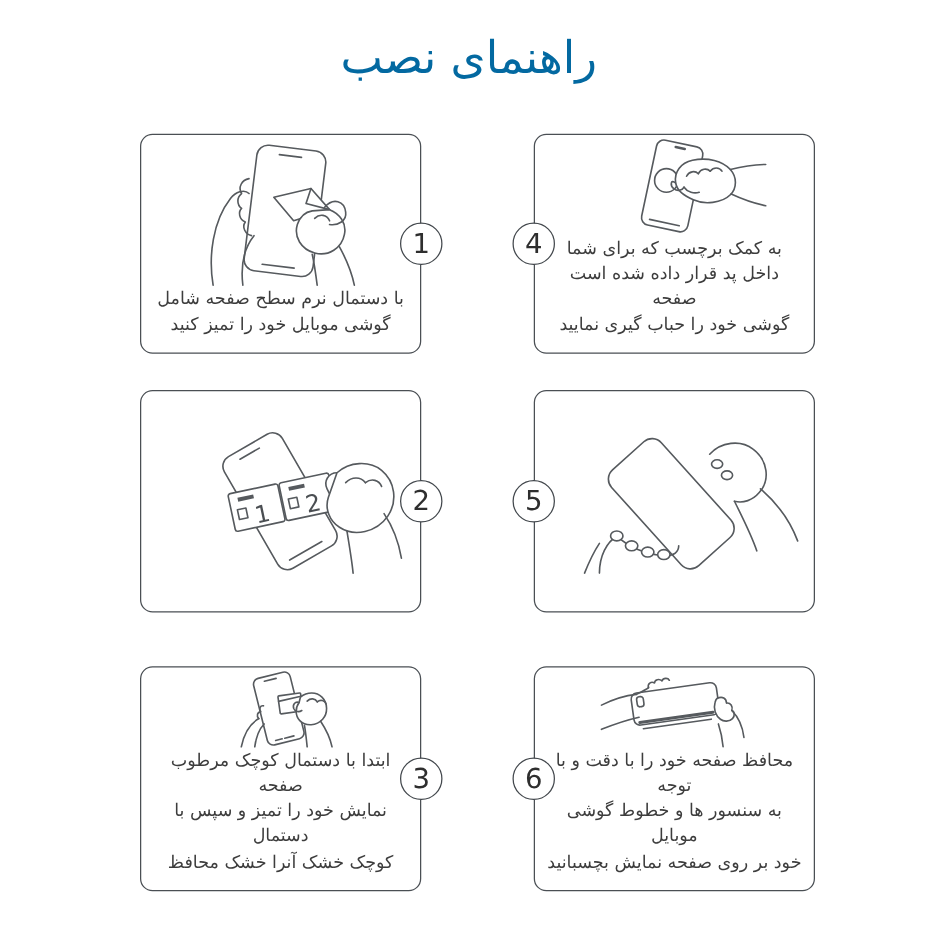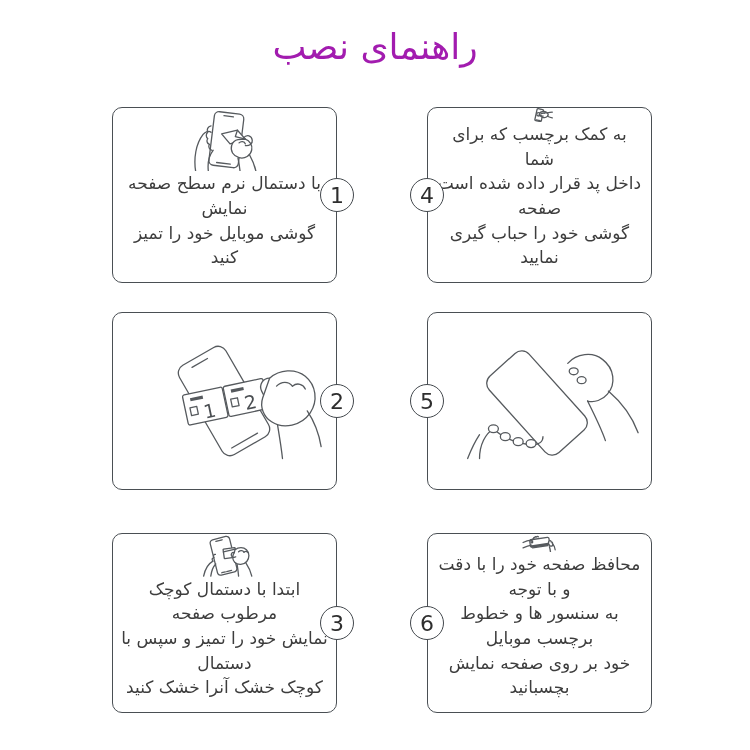--- a/index.html
+++ b/index.html
@@ -2,38 +2,38 @@
 <html lang="fa"><head>
 <meta charset="utf-8">
 <style>
   html,body{margin:0;padding:0;}
   body{
     width:750px;height:750px;position:relative;background:#ffffff;
     font-family:"DejaVu Sans",sans-serif;overflow:hidden;
   }
   .page-title{
     position:absolute;top:26px;left:0;width:750px;text-align:center;
-    direction:rtl;font-size:36px;font-weight:500;color:#a21caf;letter-spacing:0;
+    direction:rtl;font-size:36px;font-weight:500;color:#0369a1;letter-spacing:0;
   }
   .card{
     position:absolute;box-sizing:border-box;background:#ffffff;
     border:1.6px solid #4a4f54;border-radius:10px;
     display:flex;flex-direction:column;
   }
   .illus{flex:1 1 auto;min-height:0;width:100%;display:block;}
   .illus path,.illus rect,.illus line,.illus circle,.illus ellipse{
     stroke:#565a5e;stroke-width:1.3;fill:none;stroke-linecap:round;stroke-linejoin:round;
     vector-effect:non-scaling-stroke;
   }
   .illus .fillw{fill:#ffffff;}
   .illus .solid{fill:#565a5e;stroke:none;}
   .illus text{fill:#4a4e52;stroke:none;font-size:19px;font-family:"DejaVu Sans",sans-serif;text-anchor:middle;}
   .caption{
     direction:rtl;text-align:center;white-space:pre-line;
-    font-size:17px;line-height:1.45;color:#3d3d3d;padding:0 8px 12px;
+    font-size:14px;line-height:1.45;color:#3d3d3d;padding:0 8px 12px;
   }
   .badge{
     position:absolute;top:50%;transform:translateY(-50%);
     width:34px;height:34px;box-sizing:border-box;border-radius:50%;
     background:#ffffff;border:1.6px solid #43484d;
     display:flex;align-items:center;justify-content:center;
     font-size:22px;color:#2e2e2e;z-index:2;
   }
   .badge.on-right{right:-18px;}
   .badge.on-left{left:-18px;}
@@ -60,21 +60,21 @@
       <path d="M137,42 L133,54 L152,59"></path>
     </g>
     <g>
       <path class="fillw" d="M152,59 C160,62 166,70 164,79 C162,90 151,97 140,94 C129,91 123,81 126,71 C128,65 132,61 138,60 Z"></path>
       <path d="M148,57 C155,49 164,52 165,61 C166,68 159,72 152,71"></path>
       <path d="M140,66 C144,62 150,63 152,68"></path>
       <path d="M138,95 C140,104 141,112 142,120"></path>
       <path d="M160,89 C166,100 170,110 172,120"></path>
     </g>
   </svg>
-  <div class="caption">با دستمال نرم سطح صفحه نمایش
+  <div class="caption">با دستمال نرم سطح صفحه شامل
 گوشی موبایل خود را تمیز کنید</div>
   <div class="badge on-right">
     <span>1</span>
   </div>
 </div>
 
 <div class="card" style="left:427px;top:107px;width:225px;height:176px;">
   <svg class="illus" viewBox="0 0 225 120" preserveAspectRatio="xMidYMid meet">
     <g transform="rotate(12 110 60)">
       <rect class="fillw" x="82" y="9" width="56" height="103" rx="9"></rect>
@@ -179,21 +179,21 @@
       <path class="fillw" d="M142,44 C152,36 166,36 174,44 C183,53 183,68 175,77 C166,87 150,88 141,79 C134,72 134,60 140,52 Z"></path>
       <path d="M140,52 C134,50 130,55 132,61 C134,66 140,67 144,64"></path>
       <path d="M152,50 C157,45 164,46 167,51"></path>
       <path d="M167,51 C172,47 178,49 180,54"></path>
       <path d="M172,80 C180,92 186,104 189,118"></path>
       <path d="M148,86 C150,98 151,108 152,118"></path>
     </g>
   </svg>
   <div class="caption">ابتدا با دستمال کوچک مرطوب صفحه
 نمایش خود را تمیز و سپس با دستمال
-کوچک خشک آنرا خشک کنید</div>
+کوچک خشک آنرا خشک محافظ</div>
   <div class="badge on-right">
     <span>3</span>
   </div>
 </div>
 
 <div class="card" style="left:427px;top:533px;width:225px;height:180px;">
   <svg class="illus" viewBox="0 0 225 120" preserveAspectRatio="xMidYMid meet">
     <g transform="rotate(-8 115 56)">
       <rect class="fillw" x="50" y="30" width="128" height="48" rx="9"></rect>
       <rect x="58" y="36" width="10" height="15" rx="4"></rect>
@@ -206,18 +206,18 @@
       <path d="M56,40 C64,36 72,32 74,30"></path>
       <path d="M4,92 C24,84 42,78 60,74"></path>
     </g>
     <g>
       <path class="fillw" d="M176,46 C184,42 190,46 190,53 C196,52 200,58 198,64 C202,65 203,72 199,76 C194,81 186,81 181,77 C174,72 170,62 173,52 C174,48 176,46 176,46 Z"></path>
       <path d="M198,64 C208,74 214,88 216,104"></path>
       <path d="M178,84 C182,96 184,106 185,118"></path>
     </g>
   </svg>
   <div class="caption">محافظ صفحه خود را با دقت و با توجه
-به سنسور ها و خطوط برچسب موبایل
+به سنسور ها و خطوط گوشی موبایل
 خود بر روی صفحه نمایش بچسبانید</div>
   <div class="badge on-left">
     <span>6</span>
   </div>
 </div>
 
 </body></html>

